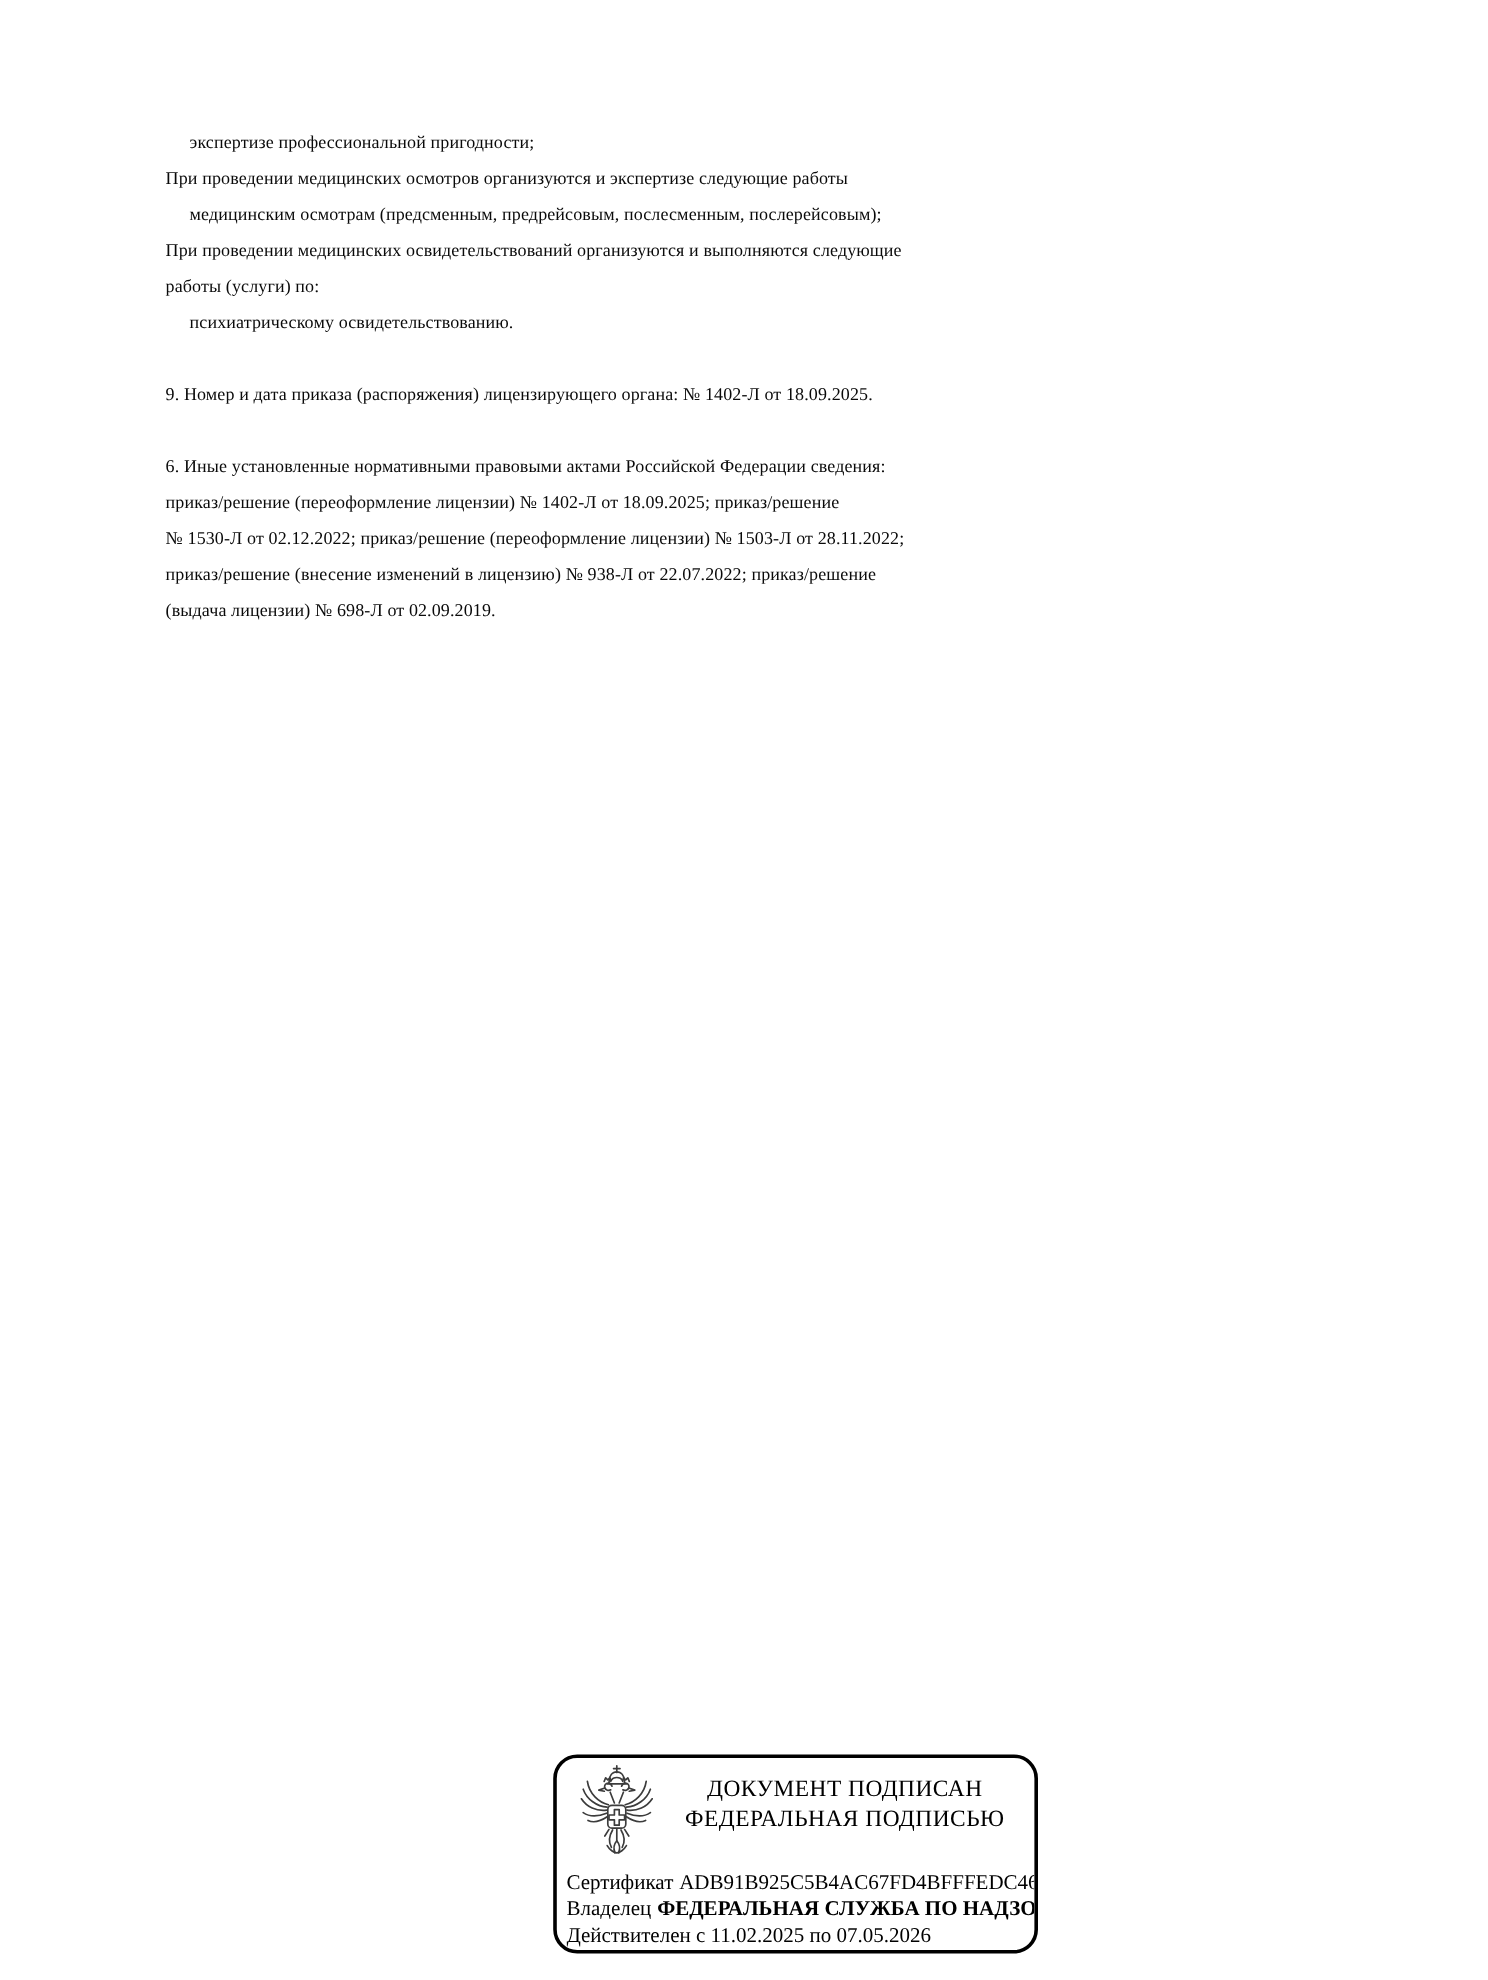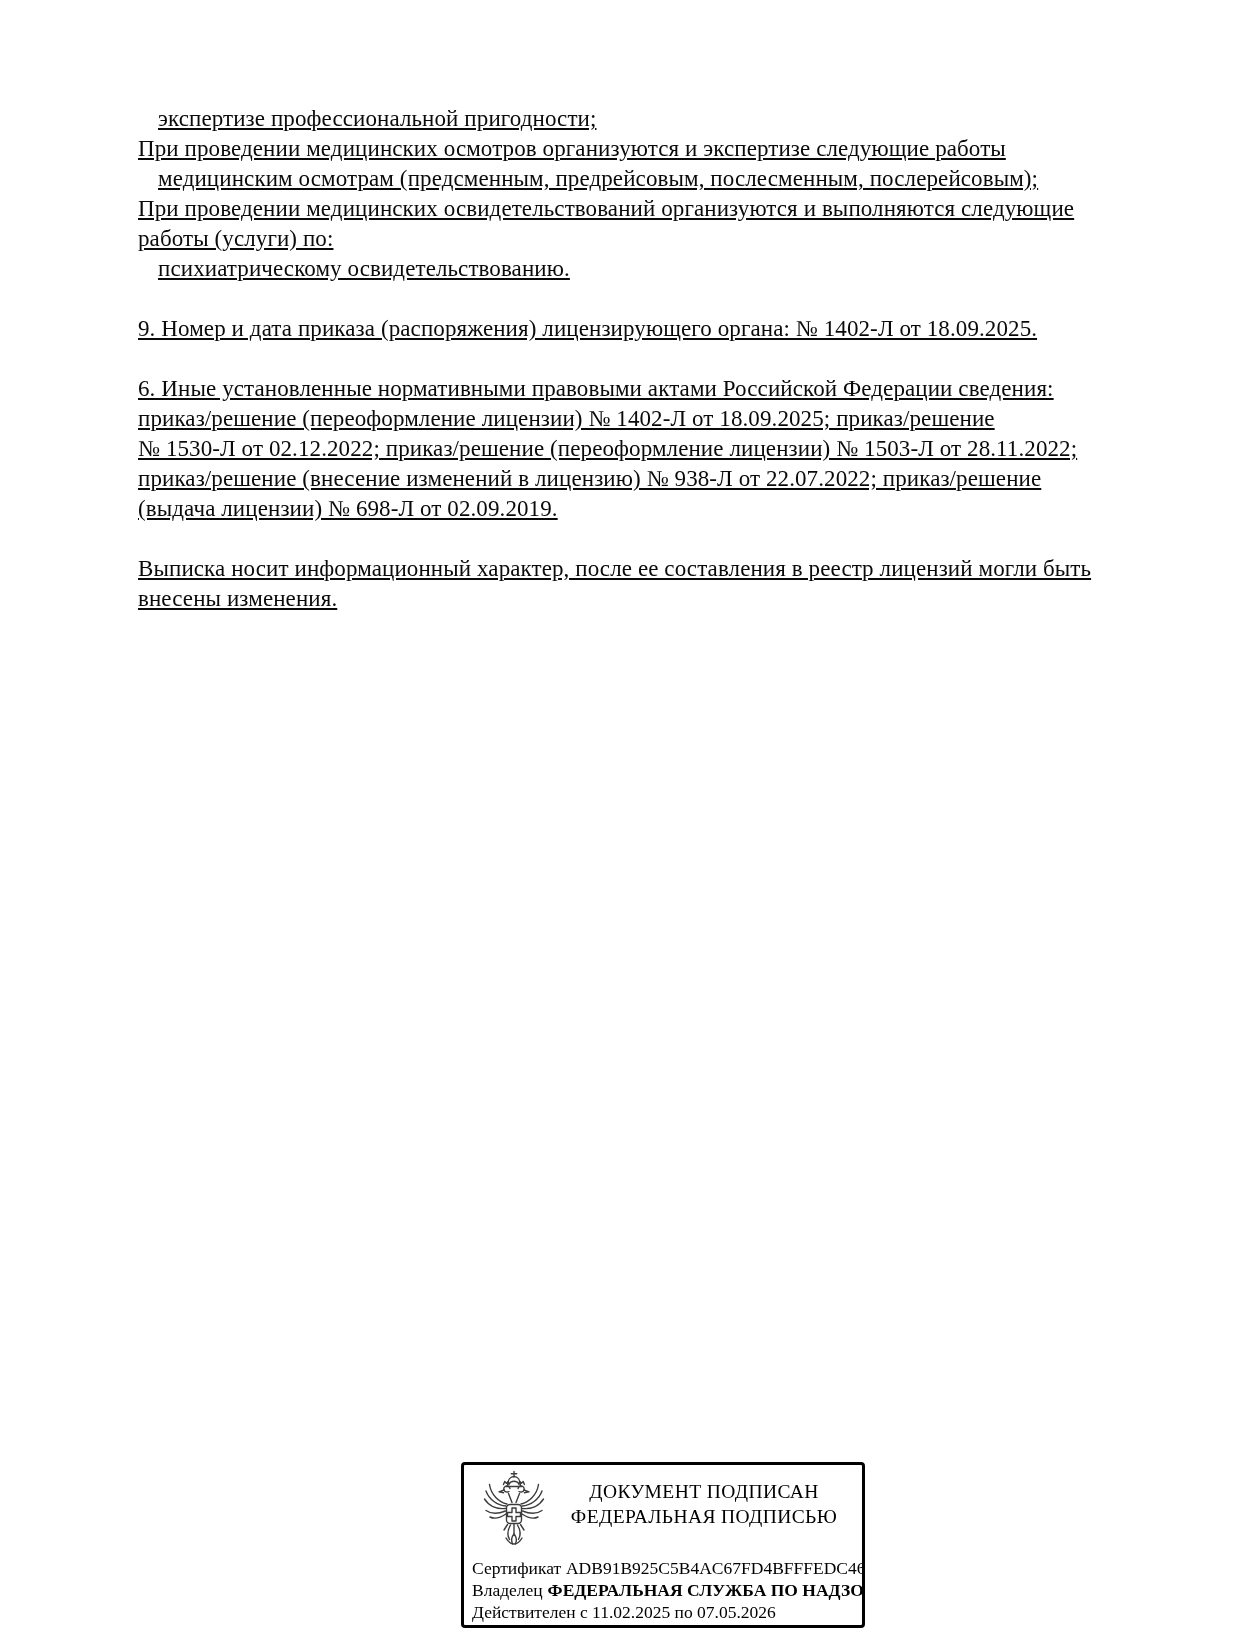--- a/index.html
+++ b/index.html
@@ -15,35 +15,34 @@
     overflow: hidden;
     background: #ffffff;
   }
   
   .text-block {
     position: absolute;
     left: 138px; top: 104px;
   }
   .para { margin: 0 0 30px 0; }
   .line {
-    font-size: 23px;
+    font-size: 15px;
     line-height: 30px;
     white-space: nowrap;
     letter-spacing: 0.1px;
-    text-decoration: underline;
   }
   .line.indent { padding-left: 20px; }
   
   .stamp {
     position: absolute;
     left: 461px; top: 1462px;
     width: 404px; height: 166px;
     box-sizing: border-box;
     border: 3px solid #000000;
-    border-radius: 4px;
+    border-radius: 20px;
     background: #ffffff;
     overflow: hidden;
   }
   .stamp-top { display: flex; align-items: flex-start; }
   .emblem {
     flex: 0 0 auto;
     display: block;
     margin: 5px 0 0 18px;
     width: 64px; height: 78px;
   }
@@ -91,24 +90,20 @@
     </section>
 
     <section class="para">
       <div class="line">6. Иные установленные нормативными правовыми актами Российской Федерации сведения:</div>
       <div class="line">приказ/решение (переоформление лицензии) № 1402-Л от 18.09.2025; приказ/решение</div>
       <div class="line">№ 1530-Л от 02.12.2022; приказ/решение (переоформление лицензии) № 1503-Л от 28.11.2022;</div>
       <div class="line">приказ/решение (внесение изменений в лицензию) № 938-Л от 22.07.2022; приказ/решение</div>
       <div class="line">(выдача лицензии) № 698-Л от 02.09.2019.</div>
     </section>
 
-    <section class="para">
-      <div class="line">Выписка носит информационный характер, после ее составления в реестр лицензий могли быть</div>
-      <div class="line">внесены изменения.</div>
-    </section>
 
   </main>
 
   <div class="stamp">
     <div class="stamp-top">
       <span class="emblem">
         <svg viewBox="0 0 64 78" width="64" height="78" xmlns="http://www.w3.org/2000/svg">
           <g fill="none" stroke="#3c3c3c" stroke-width="1.4" stroke-linecap="round" stroke-linejoin="round">
             <path d="M32 1.5v5.5M29.3 3.8h5.4"></path>
             <path d="M25.5 16c0-6.5 3-9.5 6.5-9.5s6.5 3 6.5 9.5"></path>

